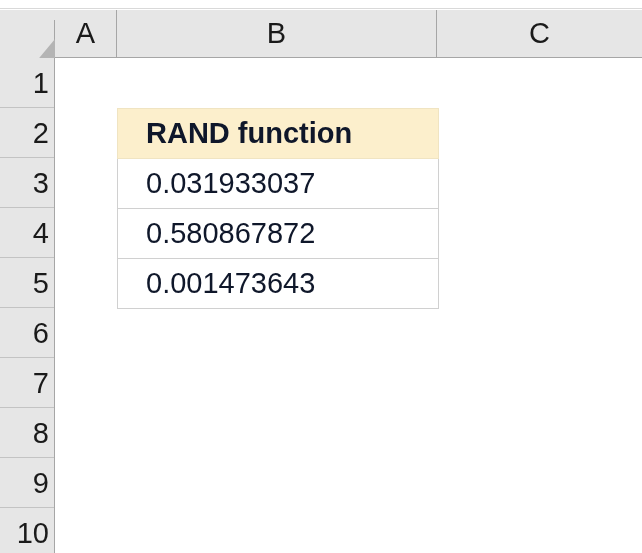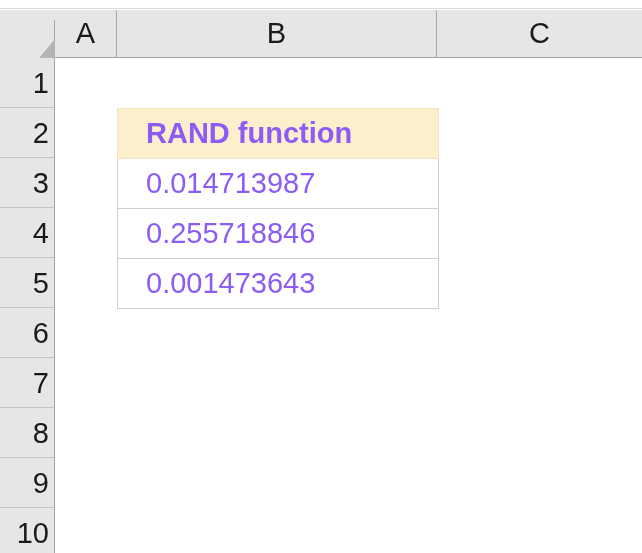--- a/index.html
+++ b/index.html
@@ -111,21 +111,21 @@
     width: 321px;
     border-collapse: collapse;
     table-layout: fixed;
   }
   .data-table td {
     width: 321px;
     height: 50px;
     padding: 0 0 0 28px;
     border: 1px solid #d0d0d0;
     font-size: 29px;
-    color: #8b5cf6;
+    color: #0f172a;
     vertical-align: middle;
     background: #ffffff;
     box-sizing: border-box;
     white-space: nowrap;
   }
   .data-table td.header-cell {
     background: #fcefcc;
     font-weight: bold;
     border-color: #f0e4c2;
   }
@@ -160,24 +160,24 @@
   </div>
 
   <div class="grid-area"></div>
 
   <table class="data-table">
     <tbody>
       <tr>
         <td class="header-cell">RAND function</td>
       </tr>
       <tr>
-        <td>0.014713987</td>
+        <td>0.031933037</td>
       </tr>
       <tr>
-        <td>0.255718846</td>
+        <td>0.580867872</td>
       </tr>
       <tr>
         <td>0.001473643</td>
       </tr>
     </tbody>
   </table>
 
 </div>
 
 </body></html>

